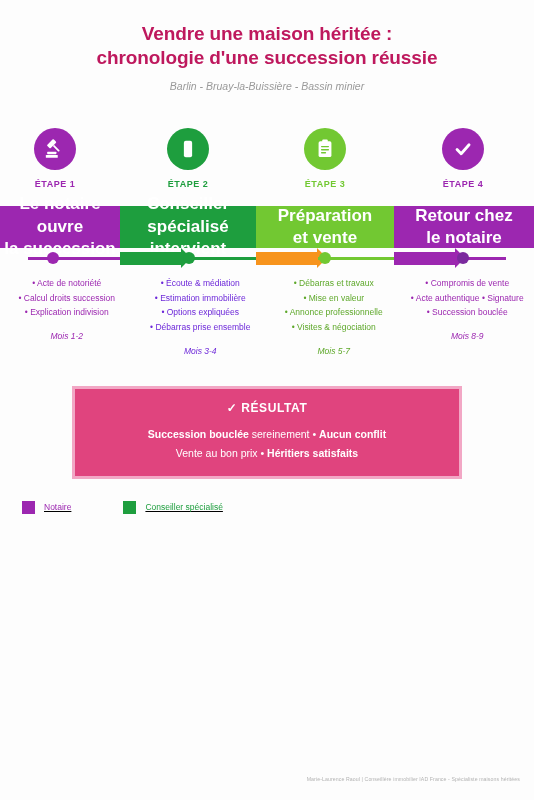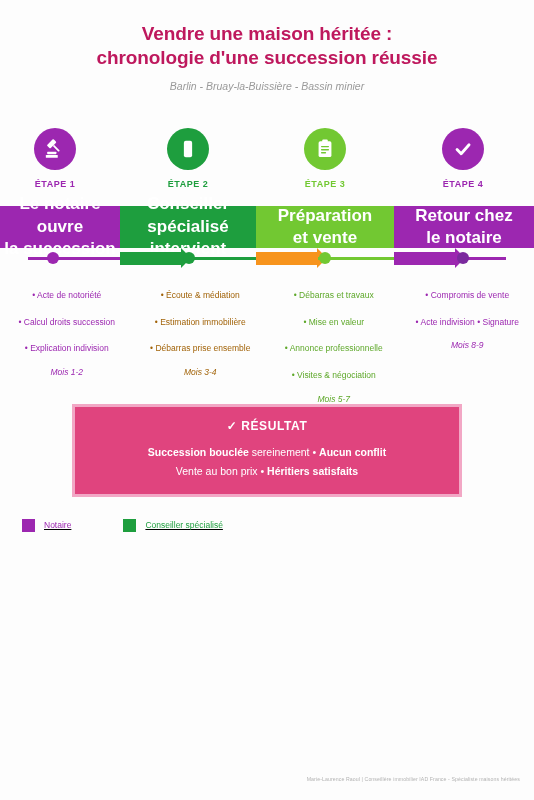--- a/index.html
+++ b/index.html
@@ -63,29 +63,29 @@
     content: ""; position: absolute; right: -9px; top: -3.5px;
     border-left: 10px solid currentColor;
     border-top: 10px solid transparent;
     border-bottom: 10px solid transparent;
   }
   .tl-dot { position: absolute; top: 4.5px; width: 12px; height: 12px; border-radius: 50%; }
 
   
   .cols { position: relative; margin-top: 6px; display: flex; }
   .col { flex: 1; text-align: center; padding: 0 4px; }
-  .bullet { font-size: 8.5px; line-height: 1.75; margin-top: 12px; }
+  .bullet { font-size: 8.5px; line-height: 1.75; }
   .months {
     margin-top: 11px;
     font-size: 8.5px;
     font-style: italic;
   }
 
   
-  .result-wrap { display: flex; justify-content: center; }
+  .result-wrap { margin-top: 30px; display: flex; justify-content: center; }
   .result {
     width: 390px;
     background: #e0447e;
     border: 3px solid #f2a7c5;
     padding: 12px 10px 14px;
     text-align: center;
     color: #ffffff;
   }
   .result-title {
     font-size: 12px; font-weight: bold; letter-spacing: 0.6px;
@@ -217,36 +217,38 @@
       <div class="tl-dot" style="left: 457px; background: rgb(123, 42, 158);"></div>
     </div>
 
   <div class="cols" id="phase-columns">
       <div class="col" style="color: rgb(156, 39, 176);">
         <div class="bullet">• Acte de notoriété</div>
         <div class="bullet">• Calcul droits succession</div>
         <div class="bullet">• Explication indivision</div>
         <div class="months">Mois 1-2</div>
       </div>
-      <div class="col" style="color: #a16207;">
+      <div class="col" style="color: #6d28d9;">
         <div class="bullet">• Écoute &amp; médiation</div>
         <div class="bullet">• Estimation immobilière</div>
+        <div class="bullet">• Options expliquées</div>
         <div class="bullet">• Débarras prise ensemble</div>
         <div class="months">Mois 3-4</div>
       </div>
       <div class="col" style="color: rgb(94, 168, 42);">
         <div class="bullet">• Débarras et travaux</div>
         <div class="bullet">• Mise en valeur</div>
         <div class="bullet">• Annonce professionnelle</div>
         <div class="bullet">• Visites &amp; négociation</div>
         <div class="months">Mois 5-7</div>
       </div>
       <div class="col" style="color: rgb(156, 39, 176);">
         <div class="bullet">• Compromis de vente</div>
-        <div class="bullet">• Acte indivision • Signature</div>
+        <div class="bullet">• Acte authentique • Signature</div>
+        <div class="bullet">• Succession bouclée</div>
         <div class="months">Mois 8-9</div>
       </div>
     </div>
 
   <div class="result-wrap">
     <div class="result">
       <div class="result-title">✓ RÉSULTAT</div>
       <div class="result-line">
         <b>Succession bouclée</b><span> sereinement • </span><b>Aucun conflit</b>
       </div>

